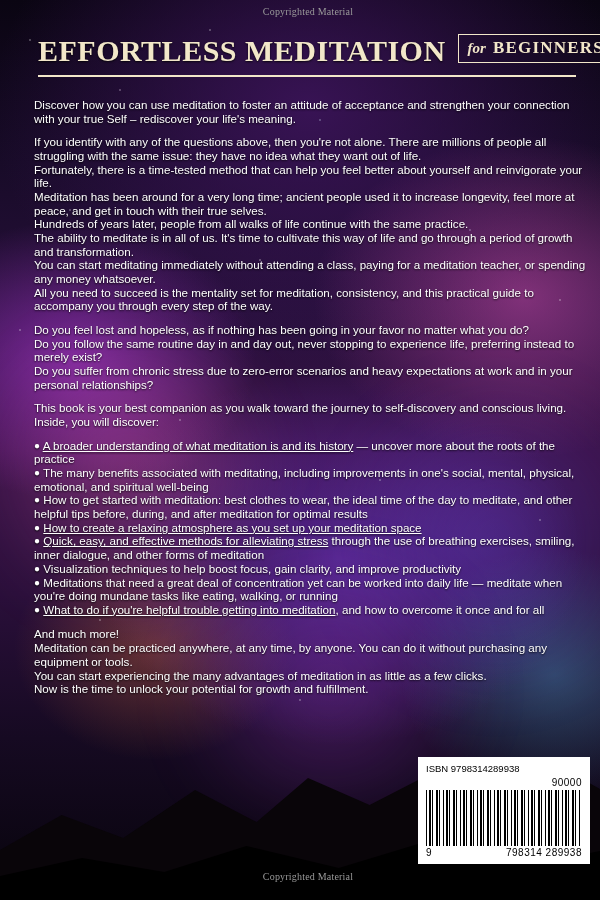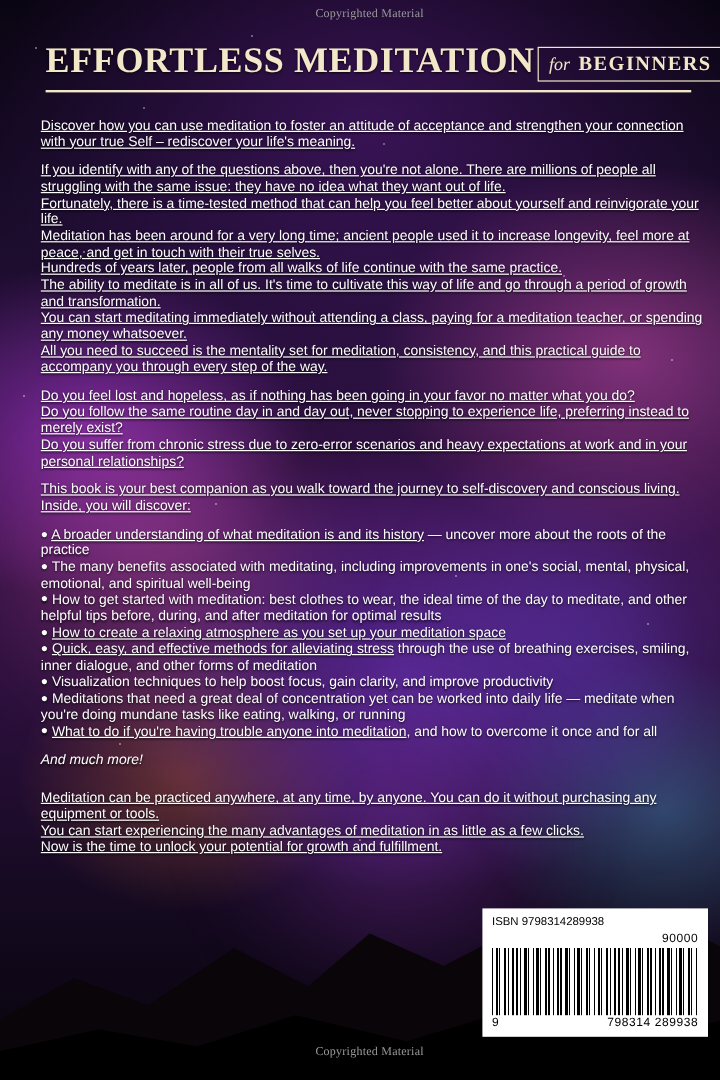--- a/index.html
+++ b/index.html
@@ -94,21 +94,22 @@
   .marginal.bottom { bottom: 18px; }
 
   .title-block {
     position: absolute;
     left: 38px;
     top: 34px;
     right: 40px;
   }
   .title-row {
     display: flex;
-    align-items: flex-end;
+    align-items: flex-start;
+    gap: 10px;
   }
   .main-title {
     font-family: "Liberation Serif", serif;
     font-weight: bold;
     font-size: 30px;
     letter-spacing: 0.5px;
     color: #f2e7c9;
     white-space: nowrap;
     text-shadow: 0 1px 2px rgba(0,0,0,0.8);
   }
@@ -118,20 +119,21 @@
     gap: 7px;
     border: 1.5px solid #f2e7c9;
     padding: 3px 9px 4px 9px;
     margin-left: 2px;
   }
   .for-word {
     font-family: "Liberation Serif", serif;
     font-style: italic;
     font-size: 15px;
     color: #f2e7c9;
+    font-weight: bold;
   }
   .beginners-word {
     font-family: "Liberation Serif", serif;
     font-weight: bold;
     font-size: 17px;
     letter-spacing: 1.2px;
     color: #f2e7c9;
   }
   .title-rule {
     margin-top: 7px;
@@ -145,21 +147,20 @@
     left: 34px;
     right: 30px;
     top: 98px;
     color: #ffffff;
     font-size: 11.6px;
     line-height: 1.18;
     text-shadow: 0 1px 2px rgba(0,0,0,0.85);
   }
   .para {
     margin: 0 0 10px 0;
-    text-decoration: underline;
   }
   .para-group { margin-bottom: 10px; }
   .para-group .para { margin-bottom: 0; }
 
   .bullets {
     margin: 0;
     padding: 0;
     list-style: none;
   }
   .bullets li {
@@ -167,29 +168,28 @@
     padding: 0;
     font-size: 11.6px;
     line-height: 1.18;
   }
   .dot {
     font-size: 10px;
     vertical-align: 1px;
   }
   .u { text-decoration: underline; }
   .italic-line {
-    font-style: italic;
-    margin: 0 0 18px 0;
+    margin: 0 0 1px 0;
   }
 
   .isbn-box {
     position: absolute;
     right: 26px;
     bottom: 36px;
-    width: 188px;
+    width: 172px;
     background: #ffffff;
     padding: 6px 8px 6px 8px;
     box-sizing: border-box;
   }
   .isbn-text {
     font-family: "Liberation Sans", sans-serif;
     font-size: 9.5px;
     color: #000;
     margin-bottom: 3px;
   }
@@ -300,21 +300,21 @@
       <li>
         <span class="dot">●</span>
         <span>Visualization techniques to help boost focus, gain clarity, and improve productivity</span>
       </li>
       <li>
         <span class="dot">●</span>
         <span>Meditations that need a great deal of concentration yet can be worked into daily life — meditate when you're doing mundane tasks like eating, walking, or running</span>
       </li>
       <li>
         <span class="dot">●</span>
-        <span class="u">What to do if you're having trouble anyone into meditation</span><span>, and how to overcome it once and for all</span>
+        <span class="u">What to do if you're helpful trouble getting into meditation</span><span>, and how to overcome it once and for all</span>
       </li>
     </ul>
 
     <p class="italic-line" style="margin-top:10px;">And much more!</p>
 
     <div class="para-group">
       <p class="para">Meditation can be practiced anywhere, at any time, by anyone. You can do it without purchasing any equipment or tools.</p>
       <p class="para">You can start experiencing the many advantages of meditation in as little as a few clicks.</p>
       <p class="para">Now is the time to unlock your potential for growth and fulfillment.</p>
     </div>

